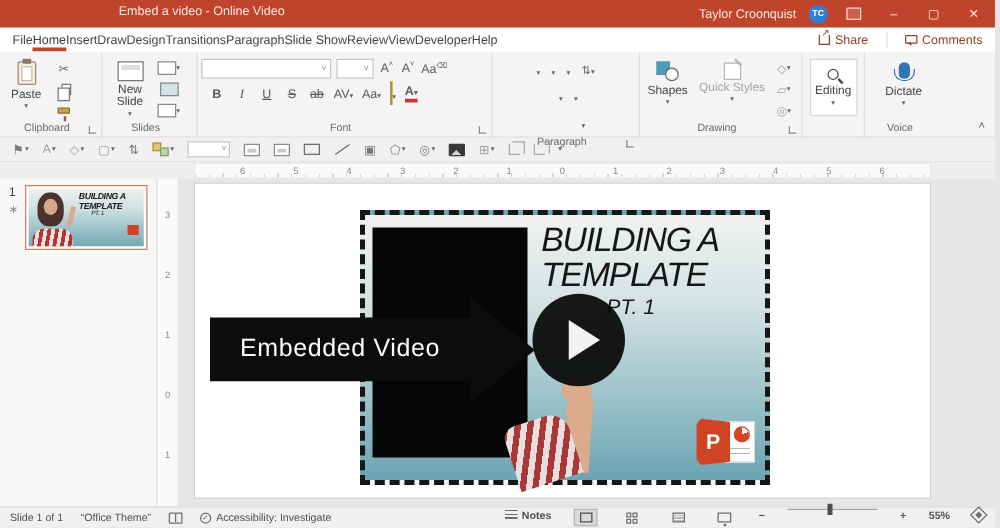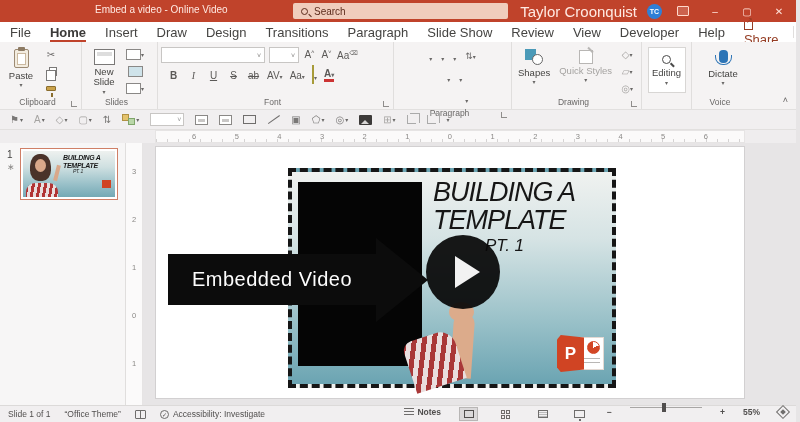--- a/index.html
+++ b/index.html
@@ -8,30 +8,30 @@
   .app { width:796px; height:422px; display:flex; flex-direction:column; background:#f5f3f3; }
 
   
   .titlebar { height:22px; background:#c0432b; position:relative; flex:none; color:#fff; }
   .tb-title { position:absolute; left:95px; top:4px; font-size:10px; color:#ffe9e2; white-space:nowrap; }
   .searchbox { position:absolute; left:293px; top:3px; width:215px; height:16px; background:#f0cdbd;
                border-radius:2px; display:flex; align-items:center; gap:6px; padding:0 8px; color:#5c2c1d; font-size:10px; }
   .mag { width:7px; height:7px; border:1.2px solid #5c2c1d; border-radius:50%; position:relative; flex:none; }
   .mag::after { content:""; position:absolute; left:6px; top:6px; width:4px; height:1.2px; background:#5c2c1d; transform:rotate(45deg); }
   .tb-right { position:absolute; right:0; top:0; height:22px; display:flex; align-items:center; gap:10px; padding-right:6px; }
-  .username { font-size:15px; color:#ffe9e2;text-align:right; }
+  .username { font-size:10px; color:#ffe9e2;text-align:right; }
   .avatar { width:15px; height:15px; border-radius:50%; background:#2f7fd6; color:#fff; font-size:7px; font-weight:bold;
             display:flex; align-items:center; justify-content:center; }
   .winbtn { width:22px; height:22px; display:flex; align-items:center; justify-content:center; color:#ffe3da; font-size:10px; }
   .ropt { width:12px; height:10px; background:#ffe3da33; border:1px solid #ffd9cc; border-radius:1px; }
 
   
-  .tabbar { height:20px; background:#fff; display:flex; align-items:center; padding:0 10px; gap:19px; font-size:13px; color:#454442; flex:none; }
+  .tabbar { height:20px; background:#fff; display:flex; align-items:center; padding:0 10px; font-size:10px; color:#454442; flex:none; }
   .tab { cursor:default; white-space:nowrap; padding:3px 0 2px; }
-  .tab.active { font-weight:bold; color:#3b3a39; border-bottom:3px solid #c0432b; padding-bottom:0; }
+  .tab.active { font-weight:normal; color:#3b3a39; border-bottom:3px solid #c0432b; padding-bottom:0; }
   .tabbar-right { margin-left:auto; display:flex; align-items:center; gap:14px; color:#953d24; }
   .share-icon { display:inline-block; width:9px; height:8px; border:1px solid #953d24; border-top:none; position:relative; margin-right:4px; vertical-align:-1px; }
   .share-icon::after { content:"↗"; position:absolute; left:1px; top:-6px; font-size:8px; }
   .comment-icon { display:inline-block; width:10px; height:7px; border:1px solid #953d24; border-radius:1px; position:relative; margin-right:4px; }
   .comment-icon::after { content:""; position:absolute; left:1px; bottom:-3px; border-left:3px solid transparent; border-right:0 solid transparent; border-top:3px solid #953d24; }
   .vdiv { width:1px; height:12px; background:#e0dedd; }
 
   
   .ribbon { height:68px; background:#f5f3f3; display:flex; flex:none; border-bottom:1px solid #e2e0df; position:relative; }
   .rgroup { display:flex; flex-direction:column; border-right:1px solid #e0dedd; padding:3px 3px 0; }
@@ -170,24 +170,20 @@
   .fit-ic { width:10px; height:10px; border:1px solid #6f6d6c; transform:rotate(45deg); display:flex; align-items:center; justify-content:center; }
   .fit-ic::after { content:""; width:4px; height:4px; background:#6f6d6c; }
 </style>
 </head>
 <body>
 
 <div class="app">
 
   <div class="titlebar">
     <div class="tb-title">Embed a video - Online Video</div>
-    <div class="searchbox">
-      <span class="mag"></span>
-      <span>Search</span>
-    </div>
     <div class="tb-right">
       <span class="username">Taylor Croonquist</span>
       <span class="avatar">TC</span>
       <span class="winbtn">
           <span class="ropt"></span>
         </span>
       <span class="winbtn">–</span>
       <span class="winbtn">▢</span>
       <span class="winbtn">✕</span>
     </div>

